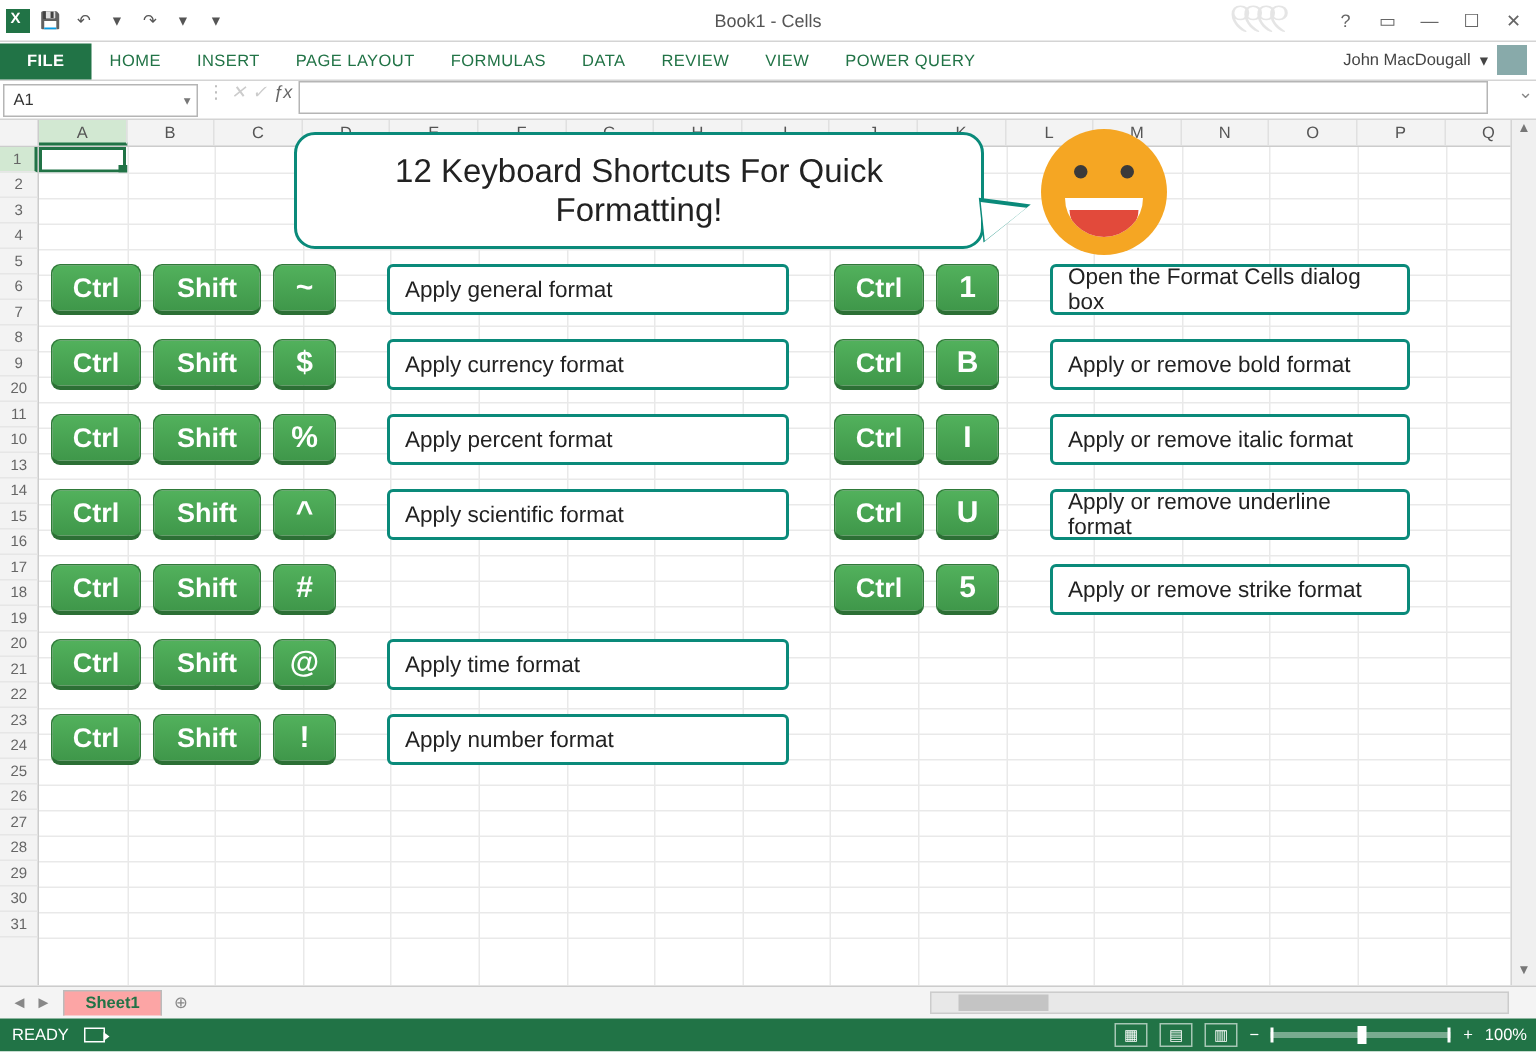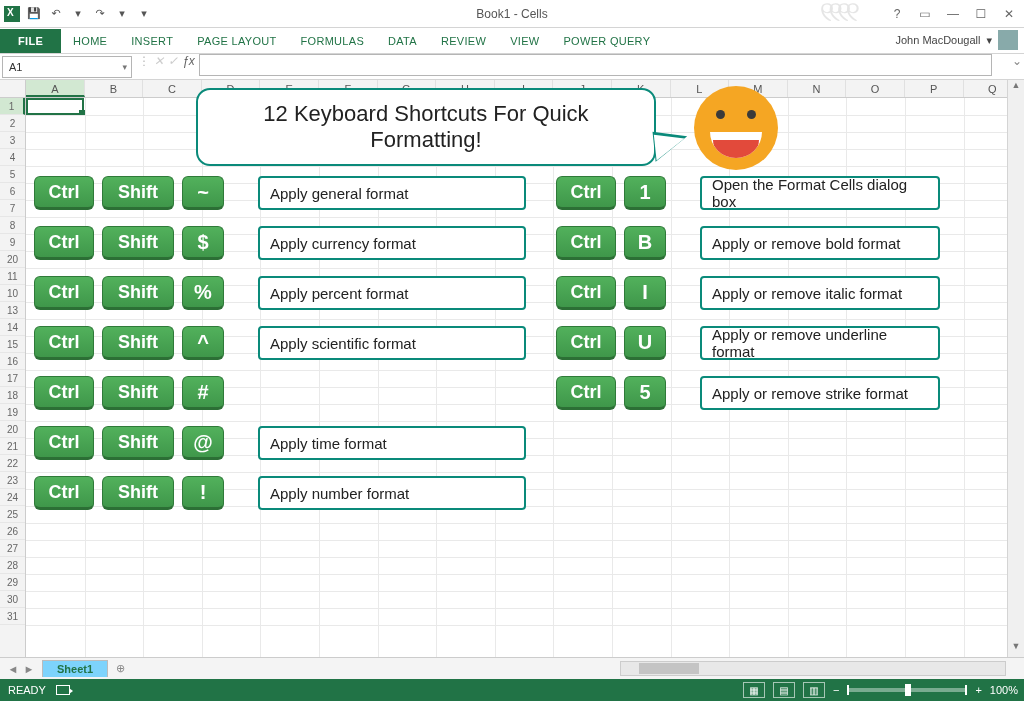--- a/index.html
+++ b/index.html
@@ -64,21 +64,21 @@
   .key.w-shift { width:72px; }
   .key.w-sym { width:42px; font-size:20px;}
   .desc { height:34px; border:2px solid #0a8a7a; border-radius:4px; background:#fff; display:flex; align-items:center; padding:0 10px; font-size:15px; color:#222; }
   .descL { width:268px; }
   .descR { width:240px; }
 
   
   .sheet-tab-row { height:22px; border-top:1px solid #ccc; display:flex; align-items:center; font-size:11px; background:#f4f4f4; position:relative;}
   .st-nav { display:flex; gap:2px; padding:0 6px; color:#888;}
   .st-nav span { width:14px; text-align:center;}
-  .sheet-tab { background:#7dd3fc; border:1px solid #bbb; border-bottom:none; padding:2px 14px; font-weight:600; color:#217346;}
+  .sheet-tab { background:#fca5a5; border:1px solid #bbb; border-bottom:none; padding:2px 14px; font-weight:600; color:#217346;}
   .sheet-add { margin-left:8px; color:#888;}
   .hscroll { position:absolute; right:18px; left:620px; top:3px; height:15px; background:#e8e8e8; border:1px solid #ccc;}
   .hscroll-thumb{ position:absolute; left:18px; width:60px; top:1px; bottom:1px; background:#c4c4c4;}
 
   
   .statusbar { height:22px; background:#217346; color:#fff; display:flex; align-items:center; font-size:11px; position:relative;}
   .sb-left { padding-left:8px; display:flex; gap:10px; align-items:center;}
   .sb-right { position:absolute; right:6px; display:flex; align-items:center; gap:8px;}
   .view-btn { width:22px; height:16px; border:1px solid rgba(255,255,255,.6); display:flex; align-items:center; justify-content:center; font-size:10px;}
   .zoom-track { width:120px; height:4px; background:rgba(255,255,255,.4); position:relative; }

